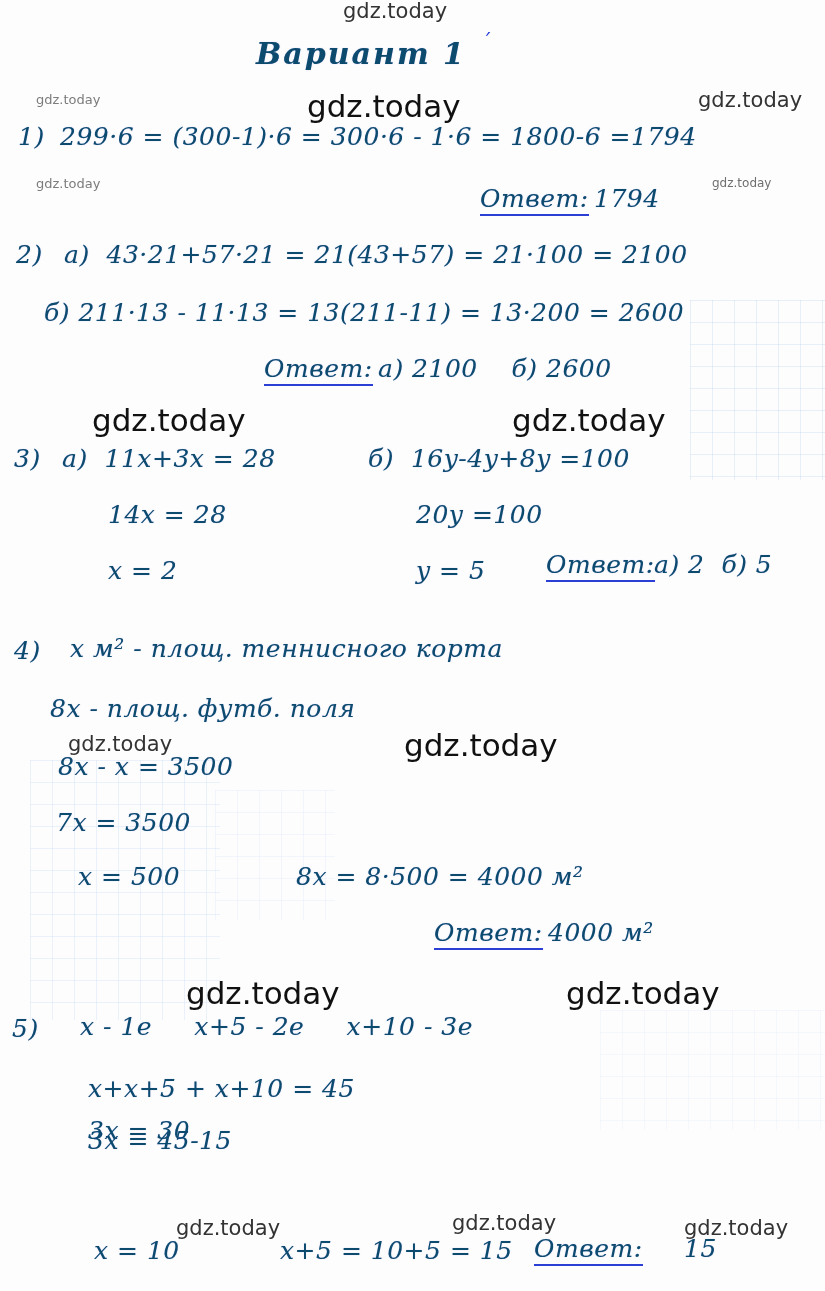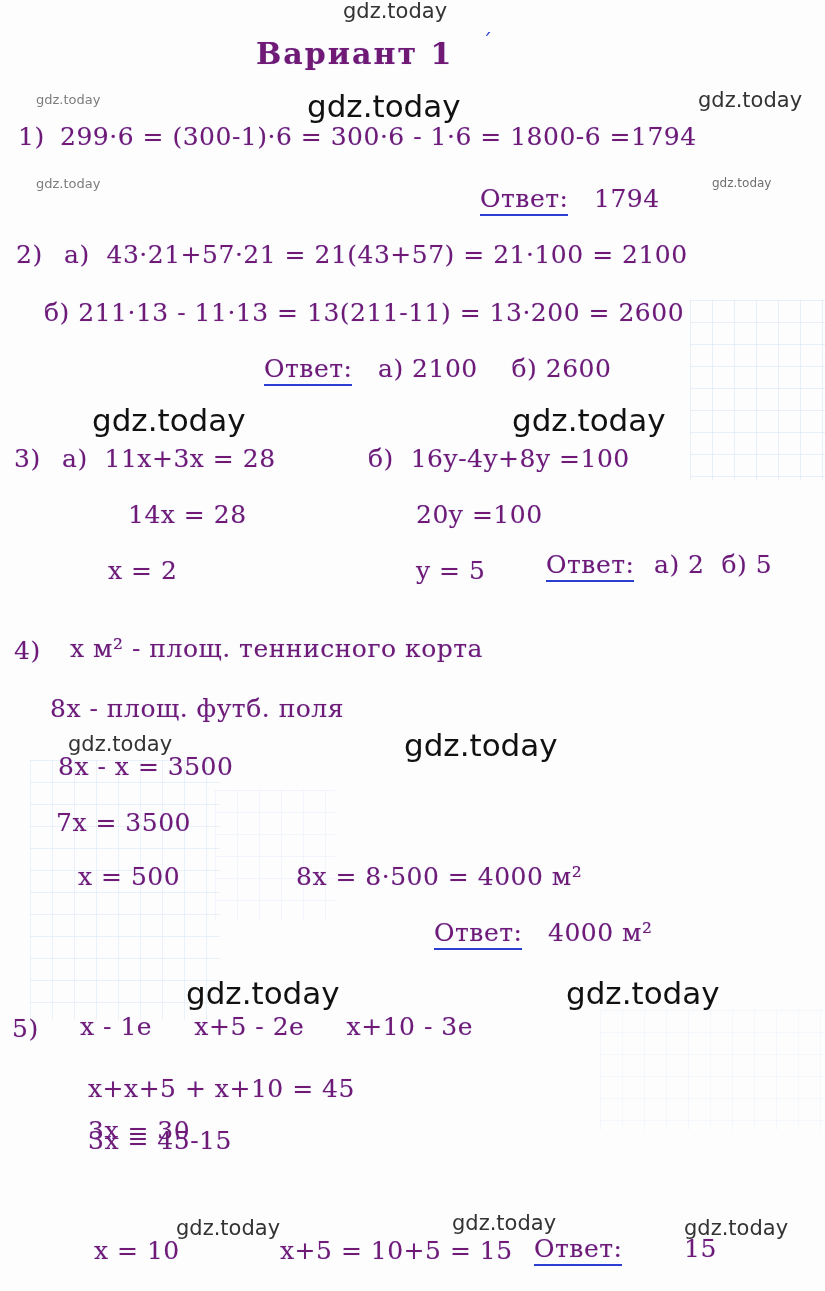--- a/index.html
+++ b/index.html
@@ -31,22 +31,23 @@
     pointer-events: none;
   }
   .patch-a { left: 690px; top: 300px; width: 135px; height: 180px; opacity: .55; }
   .patch-b { left: 30px;  top: 760px; width: 190px; height: 260px; opacity: .45; }
   .patch-c { left: 215px; top: 790px; width: 120px; height: 130px; opacity: .28; }
   .patch-d { left: 600px; top: 1010px; width: 225px; height: 120px; opacity: .22; }
 
   
   .hand {
     position: absolute;
-    color: #701a75;
+    color: #0c4a6e;
     font-family: "DejaVu Serif", serif;
+    font-style: italic;
     white-space: pre;
     letter-spacing: 0.5px;
     text-shadow: 0 0 1px rgba(43,63,212,0.35);
   }
   .hand.t-head {
     font-size: 30px;
     font-weight: 700;
     letter-spacing: 2px;
   }
   .hand.t-big { font-size: 25px; }
@@ -114,21 +115,21 @@
 
   <div class="hand t-big" style="left:16px; top:240px;">2)</div>
   <div class="hand t-big" style="left:64px; top:240px;">а)  43·21+57·21 = 21(43+57) = 21·100 = 2100</div>
   <div class="hand t-big" style="left:44px; top:298px;">б) 211·13 - 11·13 = 13(211-11) = 13·200 = 2600</div>
 
   <div class="hand t-big underline" style="left:264px; top:354px;">Ответ:</div>
   <div class="hand t-big" style="left:378px; top:354px;">а) 2100    б) 2600</div>
 
   <div class="hand t-big" style="left:14px; top:444px;">3)</div>
   <div class="hand t-big" style="left:62px; top:444px;">а)  11x+3x = 28</div>
-  <div class="hand t-big" style="left:108px; top:500px;margin-left:20px;">14x = 28</div>
+  <div class="hand t-big" style="left:108px; top:500px;">14x = 28</div>
   <div class="hand t-big" style="left:108px; top:556px;">x = 2</div>
 
   <div class="hand t-big" style="left:368px; top:444px;">б)  16y-4y+8y =100</div>
   <div class="hand t-big" style="left:416px; top:500px;">20y =100</div>
   <div class="hand t-big" style="left:416px; top:556px;text-align:right;">y = 5</div>
 
   <div class="hand t-big underline" style="left:546px; top:550px;">Ответ:</div>
   <div class="hand t-big" style="left:654px; top:550px;">а) 2  б) 5</div>
 
   <div class="hand t-big" style="left:14px; top:636px;">4)</div>

